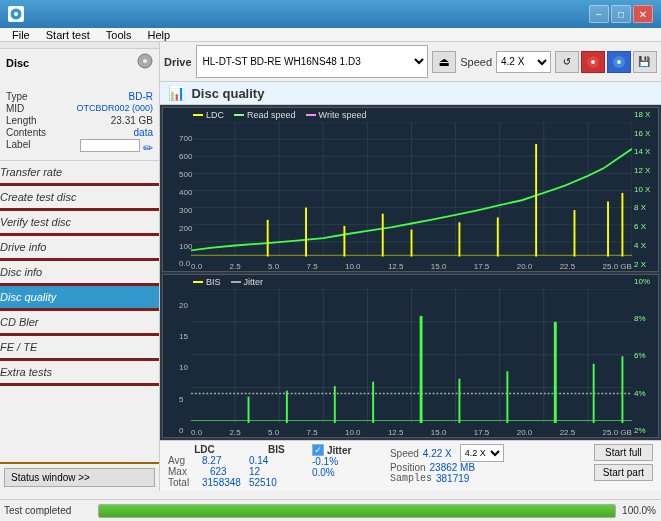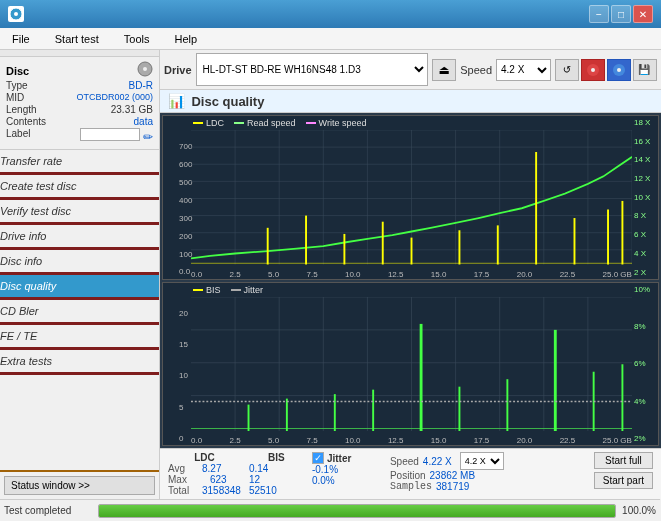--- a/index.html
+++ b/index.html
@@ -24,25 +24,24 @@
       border: 1px solid rgba(255,255,255,0.4); color: white; font-size: 10px;
       cursor: pointer; display: flex; align-items: center; justify-content: center;
       border-radius: 2px;
     }
     .title-bar-btn.close { background: #d9534f; }
 
     
     .menu-bar {
       background: #f5f5f5;
       border-bottom: 1px solid #ccc;
-      height: 22px;
+      height: 14px;
       display: flex;
       align-items: center;
       padding: 0 4px;
-      gap: 9px;
     }
     .menu-item {
       padding: 2px 8px;
       font-size: 11px;
       cursor: pointer;
       border-radius: 2px;
     }
 
     
     .main-layout {
@@ -58,21 +57,21 @@
       display: flex;
       flex-direction: column;
     }
 
     
     .disc-panel {
       background: #f0f0f0;
       border-bottom: 1px solid #ccc;
       padding: 4px 6px;
     }
-    .disc-header { display: flex; justify-content: space-between; align-items: center; margin-bottom: 0; }
+    .disc-header { display: flex; justify-content: space-between; align-items: center; margin-bottom: 19px; }
     .disc-title { font-weight: bold; font-size: 11px; }
     .disc-icon { font-size: 14px; }
     .disc-row { display: flex; justify-content: space-between; margin-bottom: 1px; }
     .disc-key { color: #333; font-size: 10px; }
     .disc-value { color: #0055cc; font-size: 10px; }
     .disc-value.black { color: #333; }
 
     
     .nav-menu { flex: 1; overflow: hidden; }
     .nav-item {

